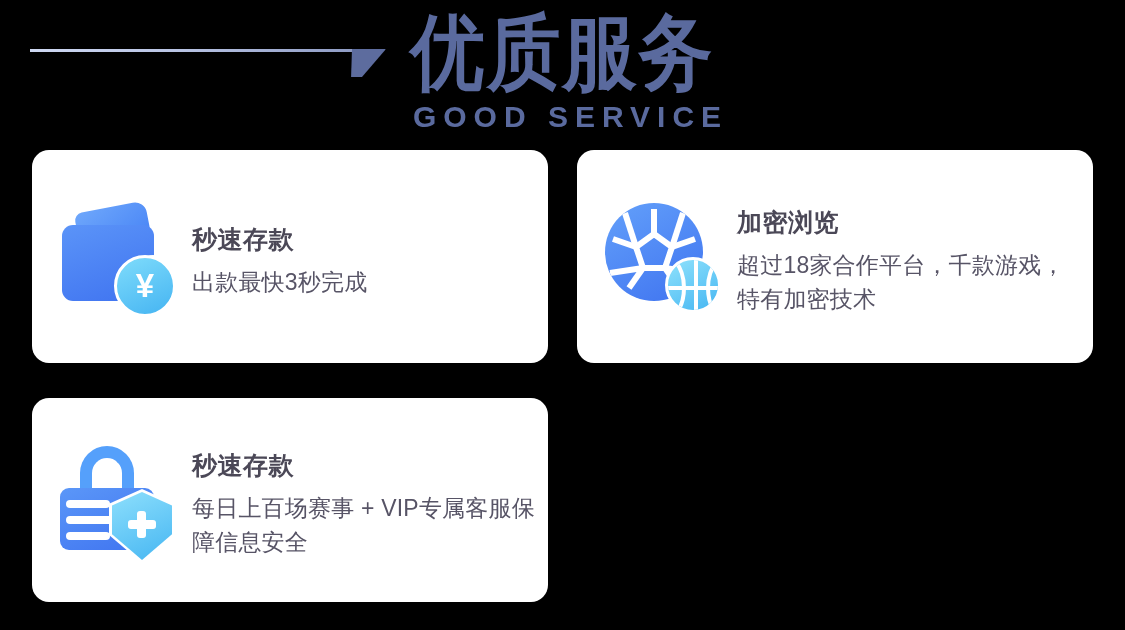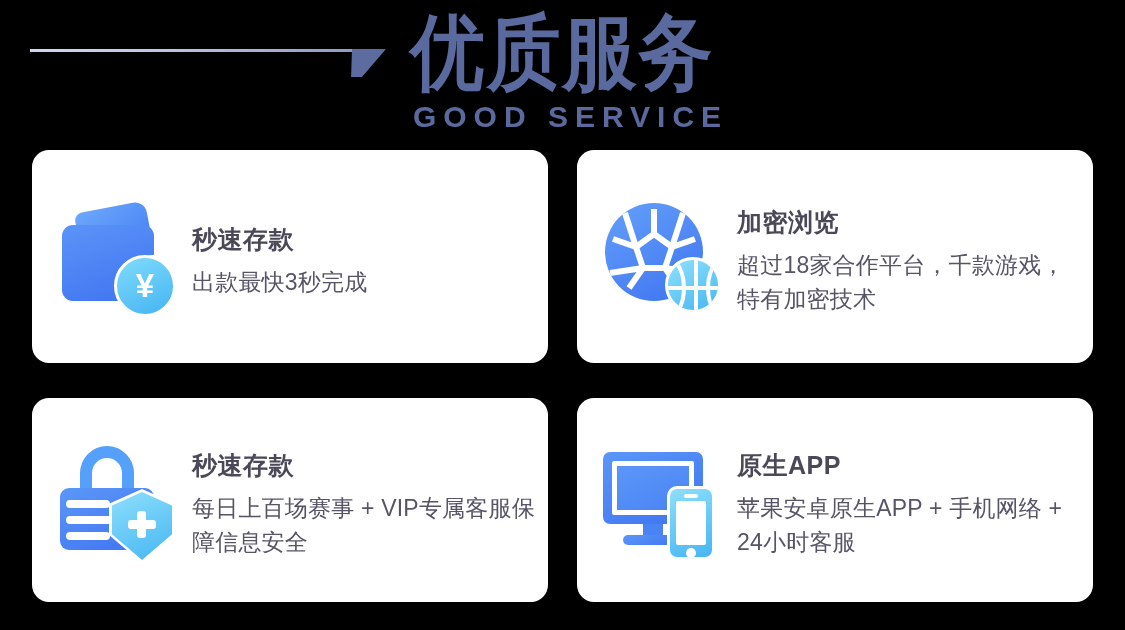--- a/index.html
+++ b/index.html
@@ -312,33 +312,15 @@
           <span class="plus-h"></span>
           <span class="plus-v"></span>
         </div>
       </div>
       <div class="card-text">
         <div class="card-title">秒速存款</div>
         <div class="card-desc">每日上百场赛事 + VIP专属客服保障信息安全</div>
       </div>
     </div>
 
-    <div class="card">
-      <div class="card-icon">
-        <div class="monitor">
-          <div class="monitor-screen"></div>
-        </div>
-        <div class="monitor-neck"></div>
-        <div class="monitor-base"></div>
-        <div class="phone">
-          <div class="phone-speaker"></div>
-          <div class="phone-screen"></div>
-          <div class="phone-home"></div>
-        </div>
-      </div>
-      <div class="card-text">
-        <div class="card-title">原生APP</div>
-        <div class="card-desc">苹果安卓原生APP + 手机网络 + 24小时客服</div>
-      </div>
-    </div>
 
   </div>
 </div>
 
 </body></html>

